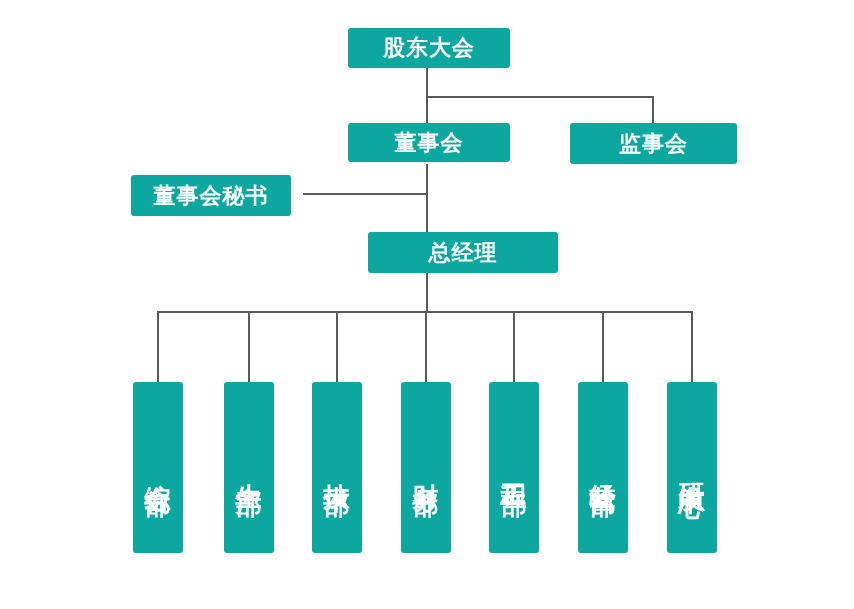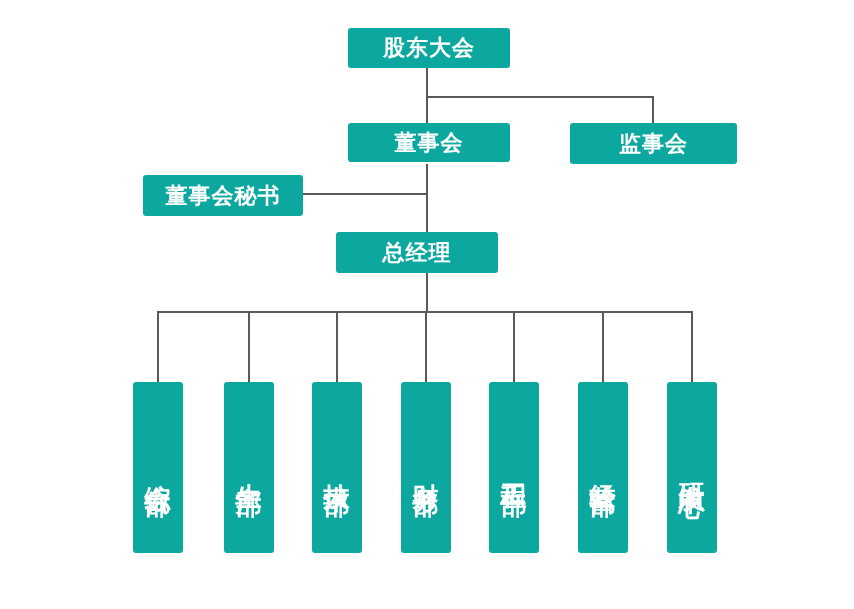--- a/index.html
+++ b/index.html
@@ -27,22 +27,22 @@
     justify-content: center;
     font-weight: bold;
     border-radius: 3px;
     text-align: center;
     letter-spacing: 1px;
   }
   .h-node { font-size: 22px; }
   #node-shareholders { left: 348px; top: 28px;  width: 162px; height: 40px; }
   #node-board        { left: 348px; top: 123px; width: 162px; height: 39px; }
   #node-supervisors  { left: 570px; top: 123px; width: 167px; height: 41px; text-align: center; }
-  #node-secretary    { left: 143px; top: 175px; width: 160px; height: 41px; }
-  #node-gm           { left: 336px; top: 232px; width: 162px; height: 41px; text-align: center; }
+  #node-secretary    { left: 131px; top: 175px; width: 160px; height: 41px; }
+  #node-gm           { left: 368px; top: 232px; width: 190px; height: 41px; text-align: center; }
 
   .dept {
     top: 382px;
     width: 50px;
     height: 171px;
     font-size: 26px;
   }
   .dept .v-label {
     writing-mode: vertical-rl;
     text-orientation: upright;

